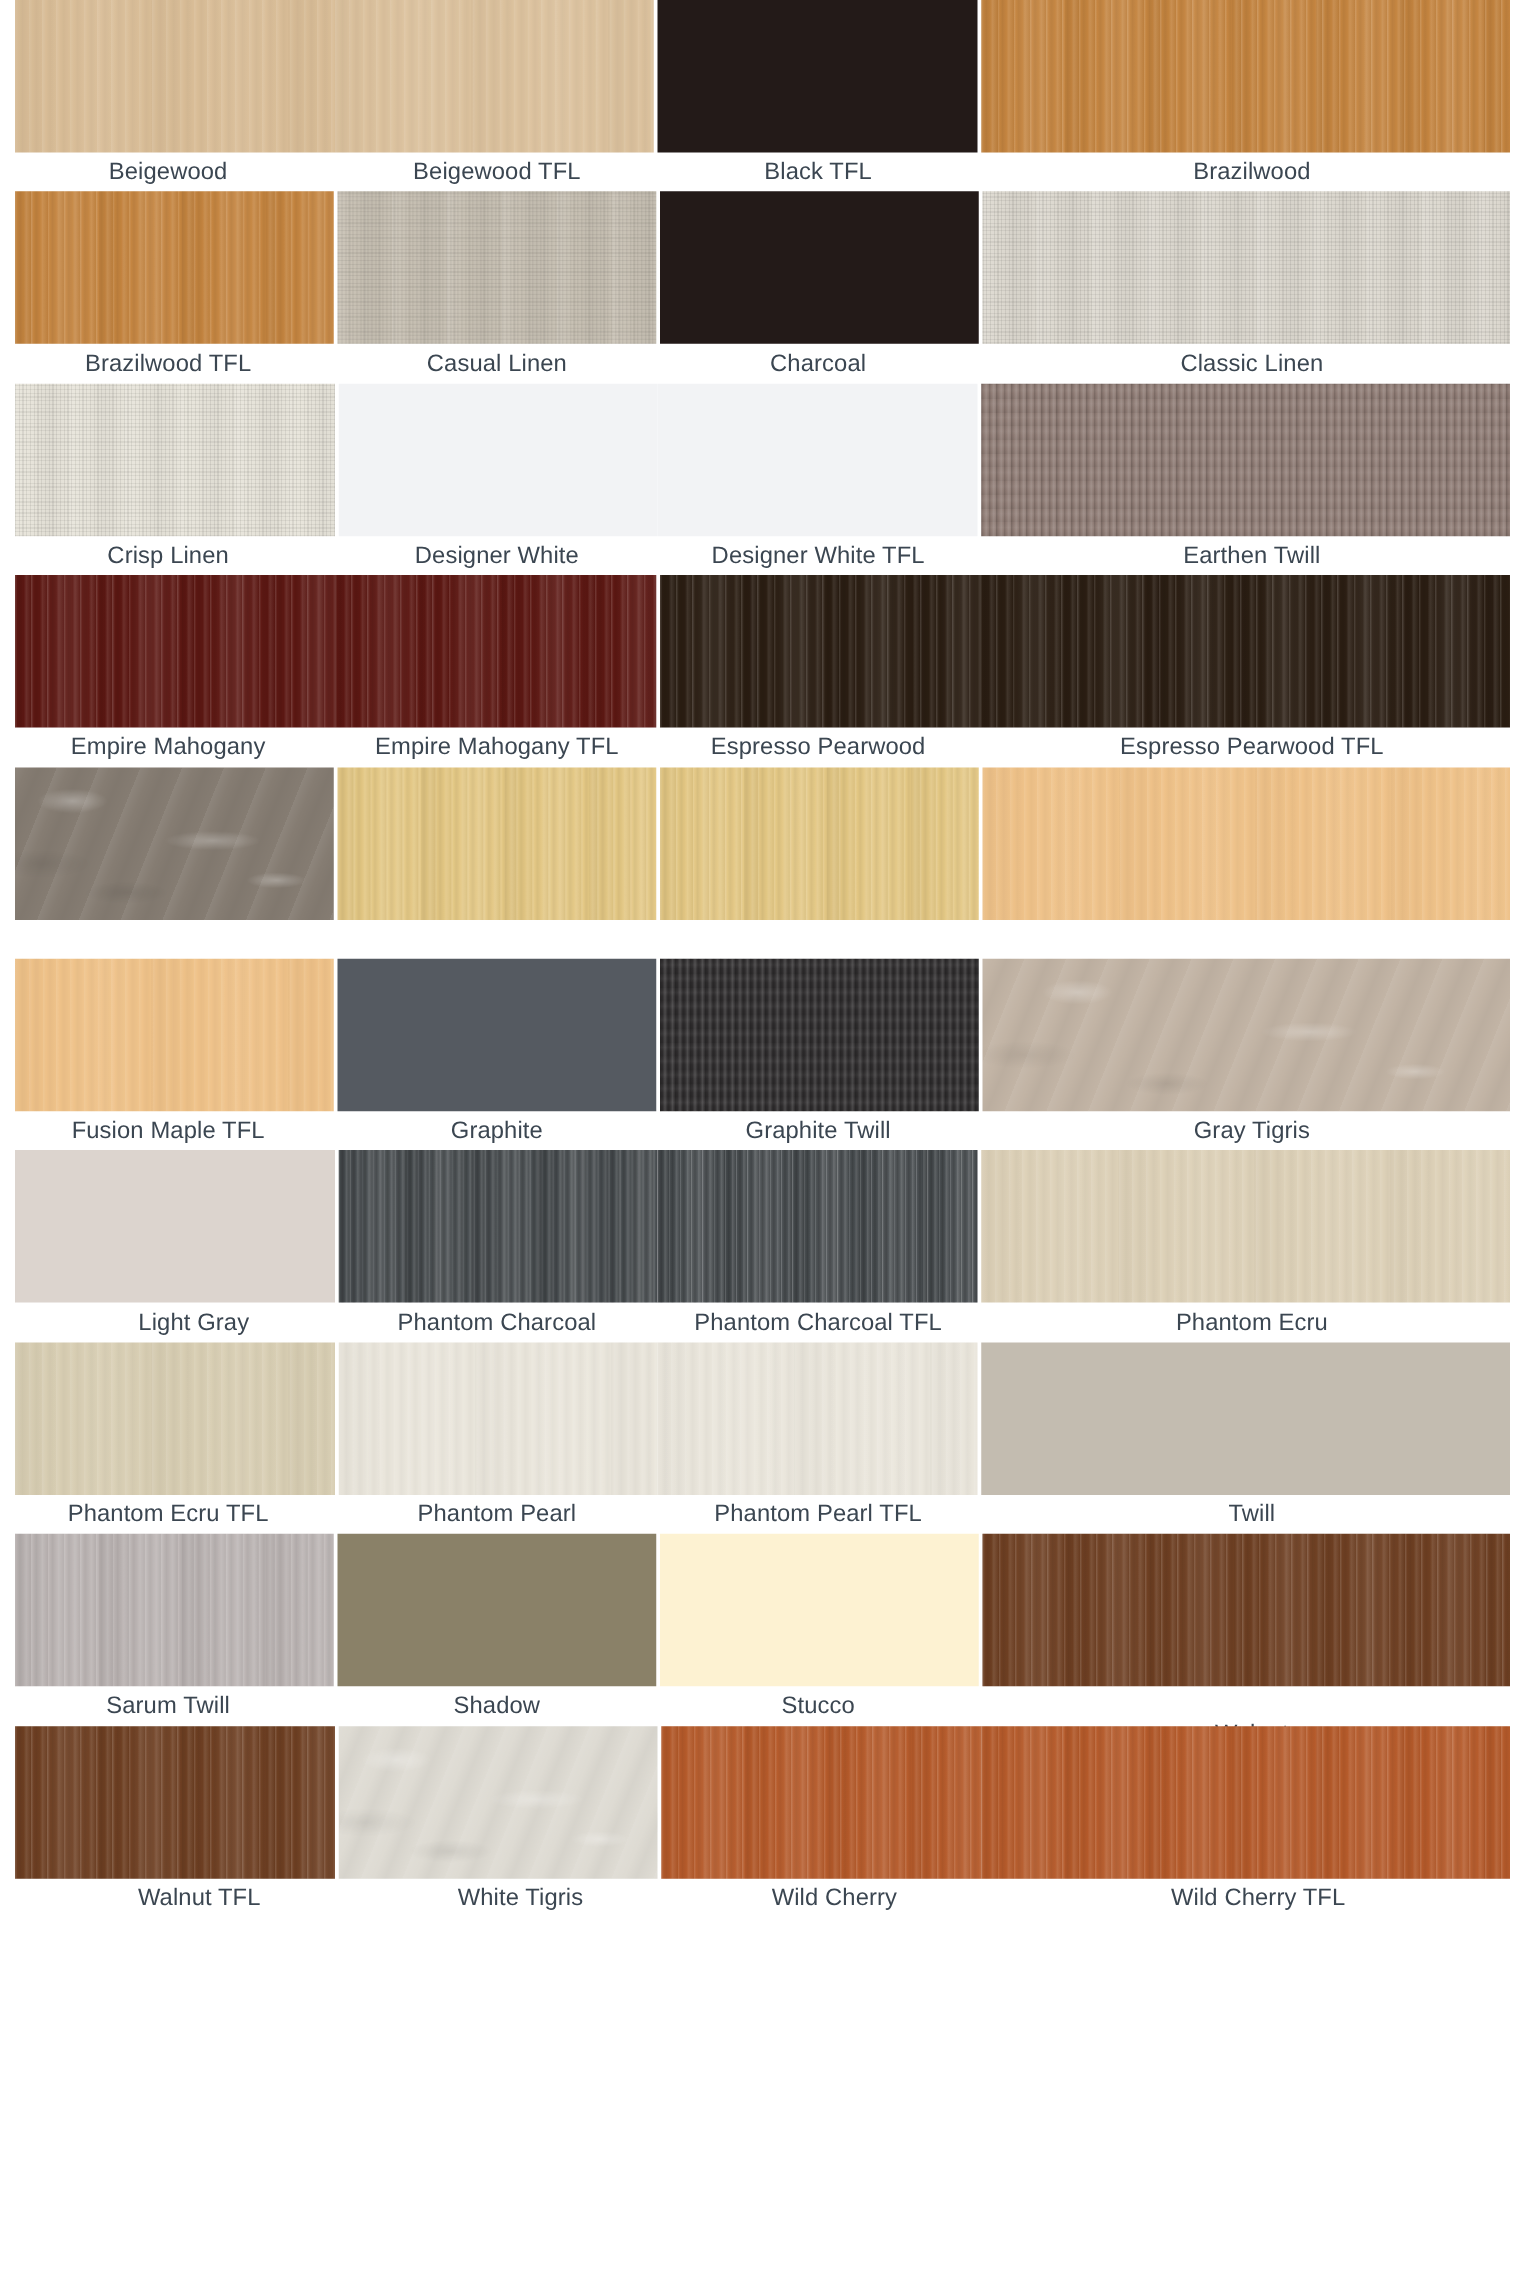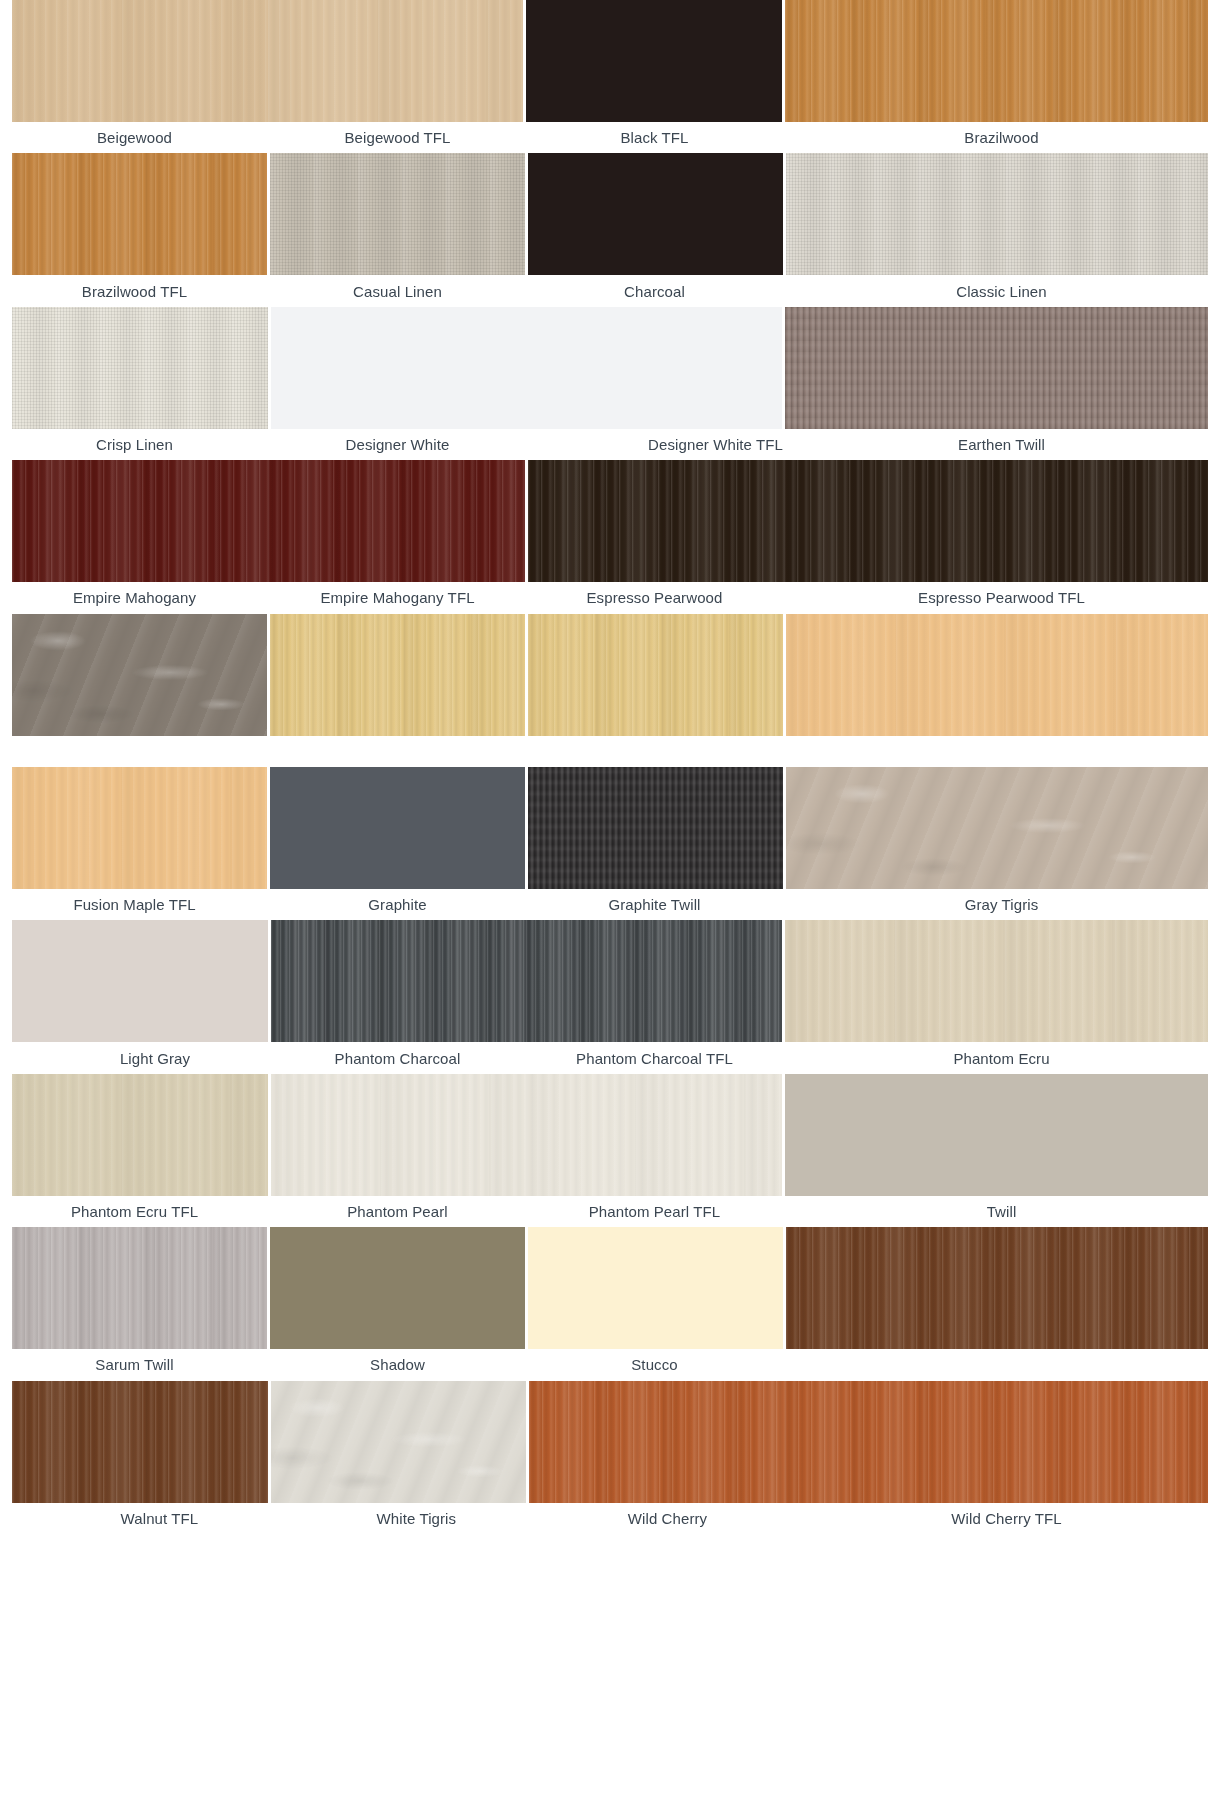--- a/index.html
+++ b/index.html
@@ -53,21 +53,21 @@
 
   .labels {
     display: flex;
     flex-direction: row;
     height: 31.4px;
     width: 1220px;
     align-items: center;
   }
   .label {
     text-align: center;
-    font-size: 15px;
+    font-size: 19px;
     color: #3b4651;
     letter-spacing: 0.1px;
     line-height: 1;
     white-space: nowrap;
   }
   .label.l0 { width: 269px; }
   .label.l1 { width: 257px; }
   .label.l2 { width: 257px; }
   .label.l3 { width: 437px; }
 
@@ -185,21 +185,21 @@
       <div class="swatch-row">
         <div class="tiles eq">
           <div class="tile c0 linen" title="Crisp Linen" style="width: 257px; background-color: rgb(231, 228, 218); margin-right: 3px;"></div>
           <div class="tile c1 solid" title="Designer White" style="width: 257px; background-color: rgb(242, 243, 245); margin-right: 0px;"></div>
           <div class="tile c2 solid" title="Designer White TFL" style="width: 257px; background-color: rgb(242, 243, 245); margin-right: 3px;"></div>
           <div class="tile c3 twill" title="Earthen Twill" style="width: 425px; background-color: rgb(141, 122, 115);"></div>
         </div>
         <div class="labels">
           <div class="label l0" style="width: 269px;">Crisp Linen</div>
           <div class="label l1" style="width: 257px;">Designer White</div>
-          <div class="label l2" style="width: 257px; text-align: right;">Designer White TFL</div>
+          <div class="label l2" style="width: 257px;">Designer White TFL</div>
           <div class="label l3" style="width: 437px;">Earthen Twill</div>
         </div>
       </div>
       <div class="swatch-row">
         <div class="tiles eq">
           <div class="tile c0 grain" title="Empire Mahogany" style="width: 257px; background-color: rgb(92, 23, 18); margin-right: 0px;"></div>
           <div class="tile c1 grain" title="Empire Mahogany TFL" style="width: 257px; background-color: rgb(92, 23, 18); margin-right: 3px;"></div>
           <div class="tile c2 grain" title="Espresso Pearwood" style="width: 257px; background-color: rgb(42, 29, 18); margin-right: 0px;"></div>
           <div class="tile c3 grain" title="Espresso Pearwood TFL" style="width: 425px; background-color: rgb(42, 29, 18);"></div>
         </div>

